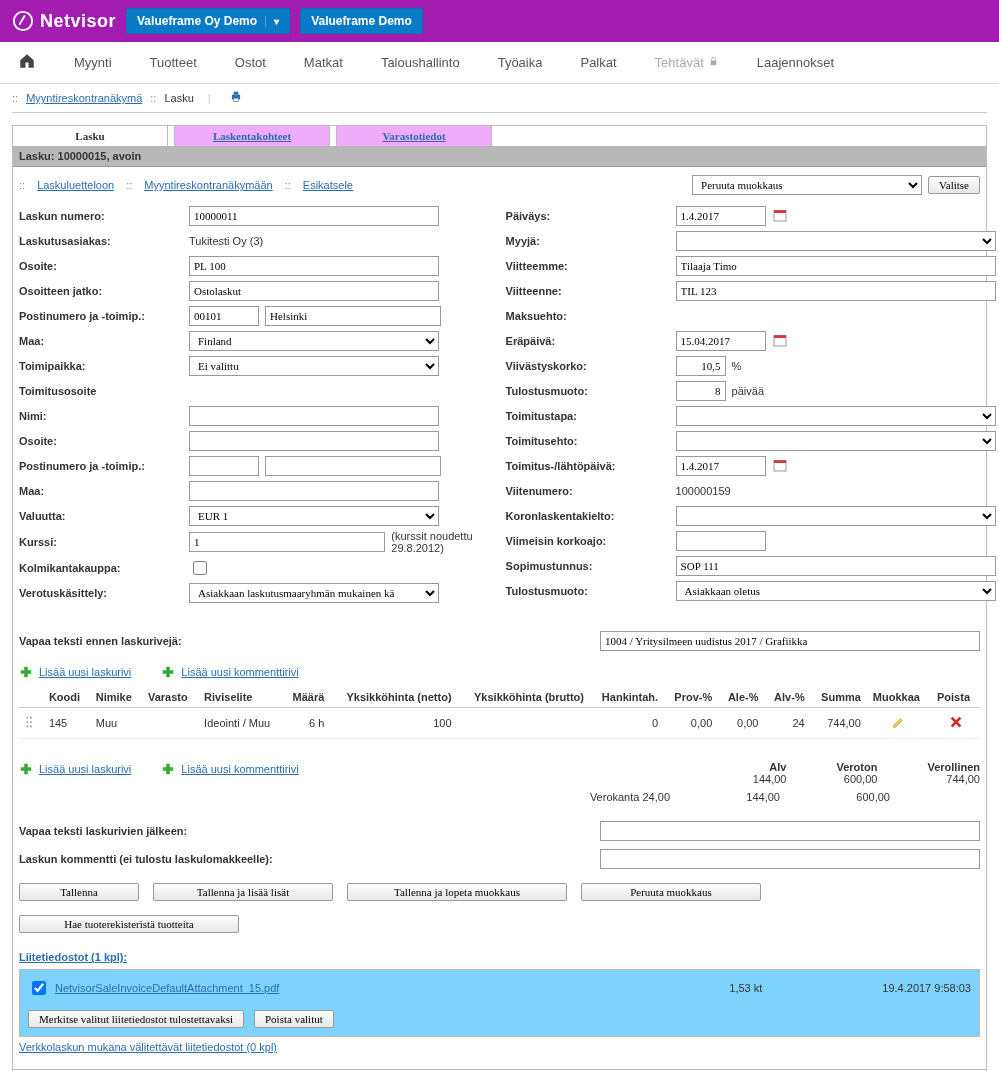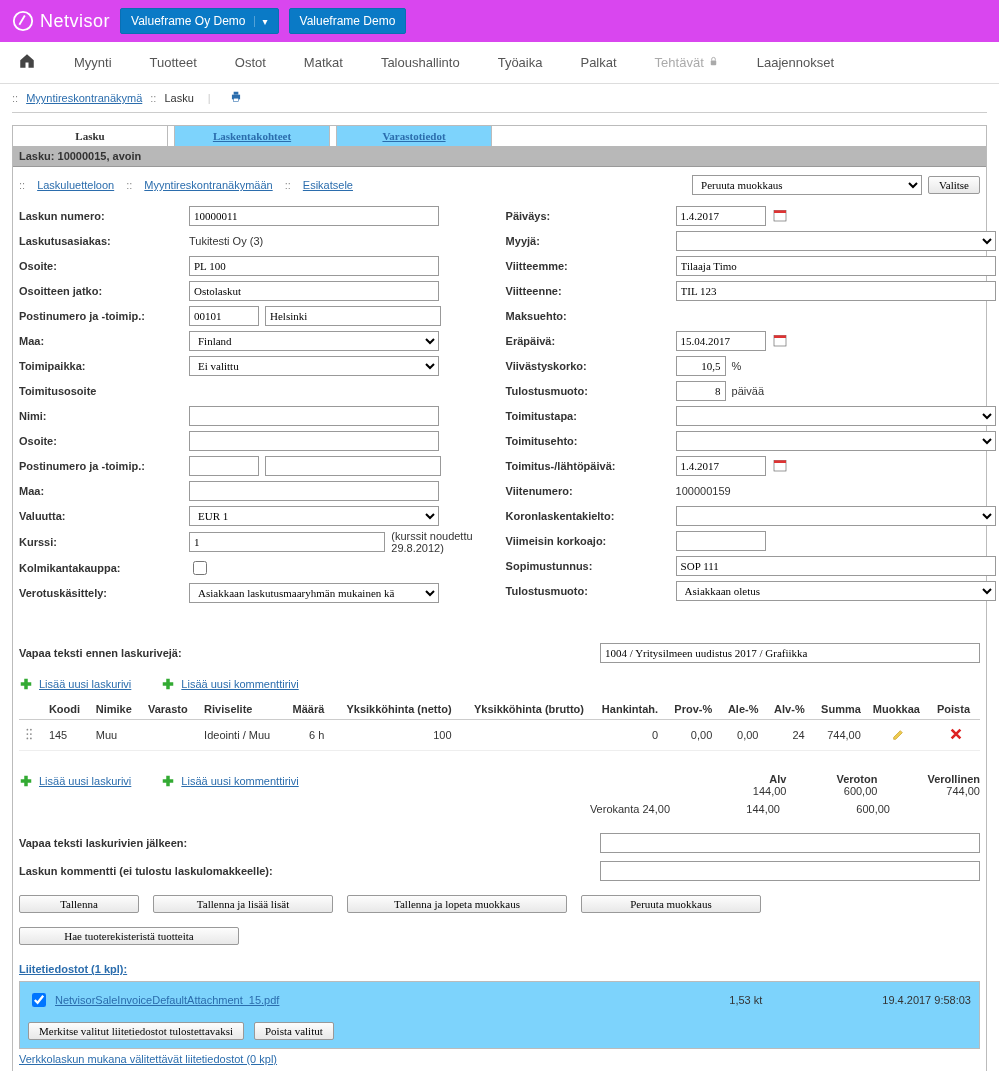--- a/index.html
+++ b/index.html
@@ -1,52 +1,52 @@
 <!DOCTYPE html>
 <html><head>
 <meta charset="utf-8">
 <style>
   * { box-sizing: border-box; }
   body { margin:0; font-family: Verdana, Arial, sans-serif; font-size:11px; color:#333; background:#fff;}
   a { color:#2b6dad; text-decoration:underline; cursor:pointer;}
-  .topbar { background:#d946ef; height:42px; display:flex; align-items:center; padding:0 12px; gap:10px;}
+  .topbar { background:#a21caf; height:42px; display:flex; align-items:center; padding:0 12px; gap:10px;font-weight:bold;}
   .logo { display:flex; align-items:center; color:#fff; font-size:18px; letter-spacing:0.5px; gap:6px;}
   .logo svg { width:22px; height:22px;}
   .pill { background:#0a7ac6; color:#fff; border:1px solid #0a6fb3; border-radius:2px; padding:5px 10px; font-size:12px; display:flex; align-items:center; gap:8px;text-align:right;}
   .pill .chev { border-left:1px solid rgba(255,255,255,0.3); padding-left:8px; font-size:10px;}
   .mainmenu { background:#fff; border-bottom:1px solid #ddd; display:flex; align-items:center; padding:0 18px; gap:38px; height:42px; font-size:13px; color:#555;}
   .mainmenu .home svg{width:18px;height:18px;}
   .mainmenu .item{cursor:pointer;}
   .mainmenu .disabled{color:#aaa; display:flex; align-items:center; gap:4px;}
   .content { padding:0 12px 12px;}
   .breadcrumb { padding:6px 0; border-bottom:1px solid #ccc; display:flex; align-items:center; gap:8px; font-size:11px;}
   .dots{color:#888;}
   .print-ic svg{width:14px;height:14px;}
   .panel { border:1px solid #bbb; margin-top:12px; padding:0;}
   .tabs { display:flex; gap:6px; margin:-1px 0 0 -1px;}
-  .tab { border:1px solid #bbb; border-bottom:none; padding:4px 0; width:156px; text-align:center; background:#7dd3fc; font:bold 11px Verdana;}
+  .tab { border:1px solid #bbb; border-bottom:none; padding:4px 0; width:156px; text-align:center; background:#f0abfc; font:bold 11px Verdana;}
   .tab.active{background:#fff;}
   .tab a{font-weight:bold;}
   .titlebar{background:#b8b8b8; color:#333; font-weight:bold; padding:4px 6px; border-bottom:1px solid #999;}
   .inner{padding:6px;}
   .links-row{display:flex; justify-content:space-between; align-items:center; padding:2px 0 10px;}
   .links-row .left{display:flex; gap:12px; align-items:center;}
   select,input[type=text]{font:11px Verdana; border:1px solid #999; background:#fff; padding:2px 4px; height:20px;}
   .btn{font:11px Verdana; border:1px solid #999; background:linear-gradient(#fdfdfd,#e8e8e8); padding:2px 10px; cursor:pointer; border-radius:2px;}
   .form-cols{display:flex; gap:8px;}
   .col{flex:1;}
   .frow{display:flex; align-items:center; margin-bottom:3px; min-height:22px;}
   .flabel{font-weight:bold; width:170px;}
   .fval{flex:1; display:flex; align-items:center; gap:6px;}
   .fval input[type=text], .fval select{width:250px;}
   .fval .short{width:80px;}
   .fval .sel-wide{width:320px;}
   .cal-ic svg{width:16px;height:16px;}
   .sep{height:12px;}
-  .freeline{display:flex; align-items:center; margin-top:24px;}
+  .freeline{display:flex; align-items:center; margin-top:12px;}
   .freeline .lab{font-weight:bold; width:210px;}
   .freeline input{flex:0 0 380px; width:380px;}
   .addrow{display:flex; gap:30px; align-items:center; margin:14px 0 6px;}
   .addplus{width:14px;height:14px; display:inline-flex;}
   .addplus svg{width:14px;height:14px;}
   table.rows{width:100%; border-collapse:collapse; margin-top:8px; font-size:11px;}
   table.rows th{border-bottom:1px solid #ccc; text-align:left; font-weight:bold; padding:4px 6px; vertical-align:bottom;}
   table.rows th.r, table.rows td.r{text-align:right;}
   table.rows td{padding:6px 6px; border-bottom:1px solid #eee;}
   .drag svg{width:10px;height:14px;}

